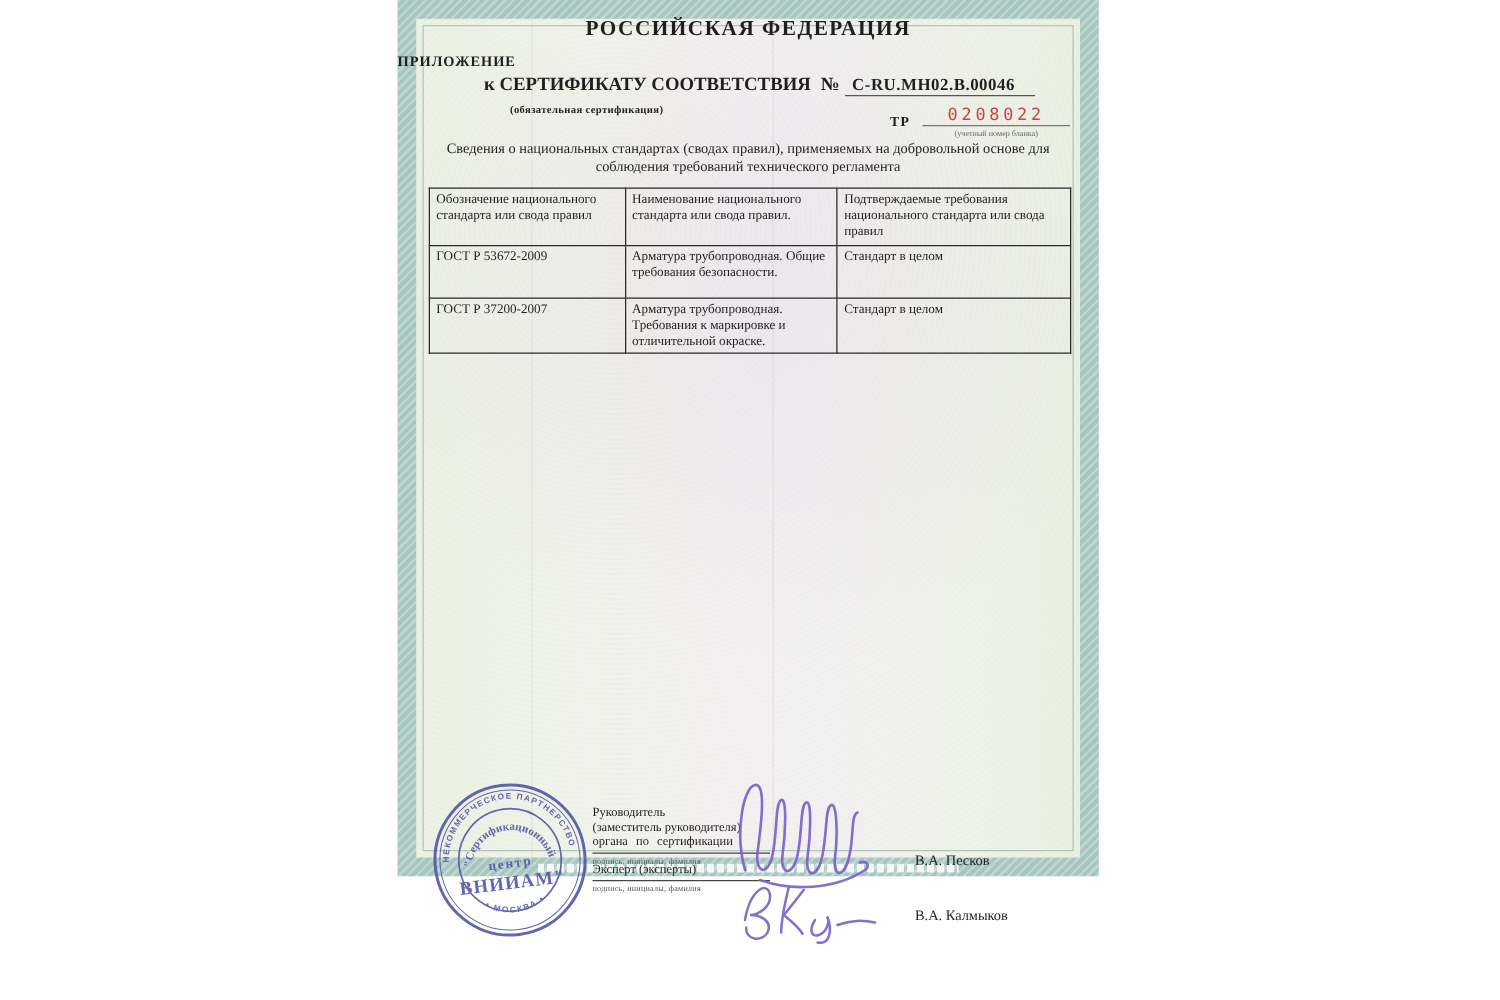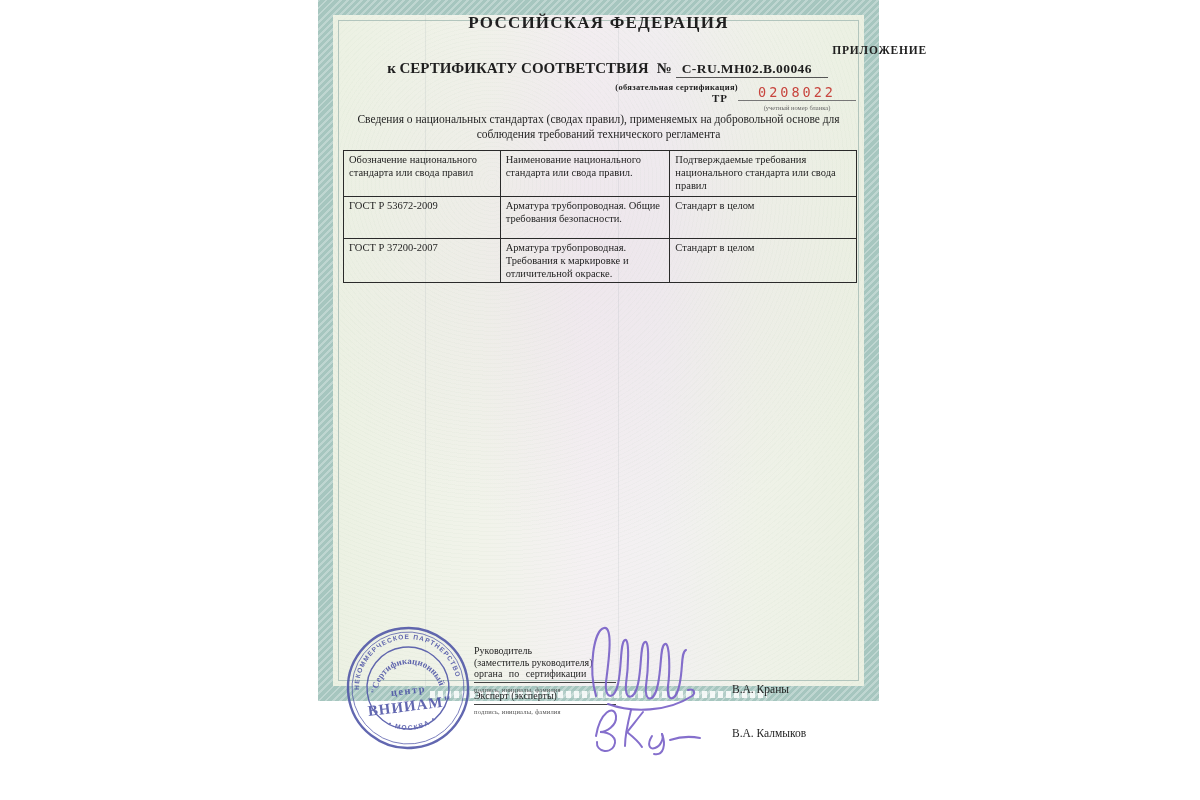--- a/index.html
+++ b/index.html
@@ -17,28 +17,28 @@
              linear-gradient(90deg,#ecf1e3 0%,#f1f3ea 28%,#f4f0f2 48%,#f2f0f1 62%,#eff2e8 80%,#ebf0e2 100%);
   }
   .inner-frame { position:absolute; inset:20px; border:1px solid #b2c5bd; pointer-events:none; }
   .fold { position:absolute; top:15px; bottom:15px; width:1px; background:rgba(150,162,168,.16); }
   .fold-1 { left:107px; } .fold-2 { left:300px; }
   .micro-strip { position:absolute; left:112px; right:112px; bottom:3px; height:7px;
                  background:repeating-linear-gradient(90deg, rgba(255,255,255,.85) 0 5px, rgba(255,255,255,.15) 5px 8px); }
 
   .country { position:absolute; top:13px; left:0; width:100%; text-align:center;
              font-size:17px; font-weight:bold; letter-spacing:1.2px; }
-  .app-title { position:absolute; top:44px; left:0; width:100%; text-align:right;
-               font-size:11.5px; font-weight:bold; letter-spacing:.8px;margin-left:48px; }
+  .app-title { position:absolute; top:44px; left:0; width:100%; text-align:left;
+               font-size:11.5px; font-weight:bold; letter-spacing:.8px; }
   .cert-line { position:absolute; top:60px; left:0; width:100%; text-align:center;
                font-size:15px; font-weight:bold; white-space:nowrap; padding-left:18px; }
   .no-sign { margin-left:8px; }
   .cert-number { font-size:13.5px; letter-spacing:.4px; border-bottom:1px solid #555;
                  padding:0 16px 1px 6px; margin-left:4px; }
-  .cert-type { position:absolute; top:82px; left:90px; width:330px; text-align:right;
+  .cert-type { position:absolute; top:82px; left:90px; width:330px; text-align:left;
                font-size:8.5px; font-weight:bold; letter-spacing:.3px; }
   .tr-block { position:absolute; top:84px; left:388px; width:152px; }
   .tr-label { position:absolute; left:6px; top:8px; font-size:11px; font-weight:bold; letter-spacing:1px; }
   .tr-field { position:absolute; left:32px; top:0; width:118px; border-bottom:1px solid #777;
               text-align:center; }
   .blank-number { font-size:13.5px; font-weight:normal; letter-spacing:3px; color:#c8453e;
                   font-family:"DejaVu Sans Mono", monospace; }
   .blank-caption { position:absolute; top:20px; left:32px; width:118px; text-align:center;
                    font-size:6.5px; color:#666; }
   .intro { position:absolute; top:112px; left:24px; width:513px; text-align:center;
@@ -168,15 +168,15 @@
     <g fill="none" stroke="#7b63c8" stroke-width="2" stroke-linecap="round" opacity="0.92">
       <path d="M12,42 C16,18 30,10 32,22 C33,32 22,38 16,38 C26,38 34,44 30,52 C26,60 12,58 13,48"></path>
       <path d="M47,16 C43,32 41,44 41,52"></path>
       <path d="M59,18 C51,28 45,36 43,38 C48,42 55,48 58,53"></path>
       <path d="M68,42 C63,50 65,56 71,54 C77,52 80,44 78,40"></path>
       <path d="M78,40 C82,50 80,62 70,60"></path>
       <path d="M86,46 C98,42 106,42 116,44"></path>
     </g>
   </svg>
 
-  <div class="name name-head">В.А. Краны</div>
+  <div class="name name-head">В.А. Песков</div>
   <div class="name name-expert">В.А. Калмыков</div>
 </div>
 
 </body></html>

